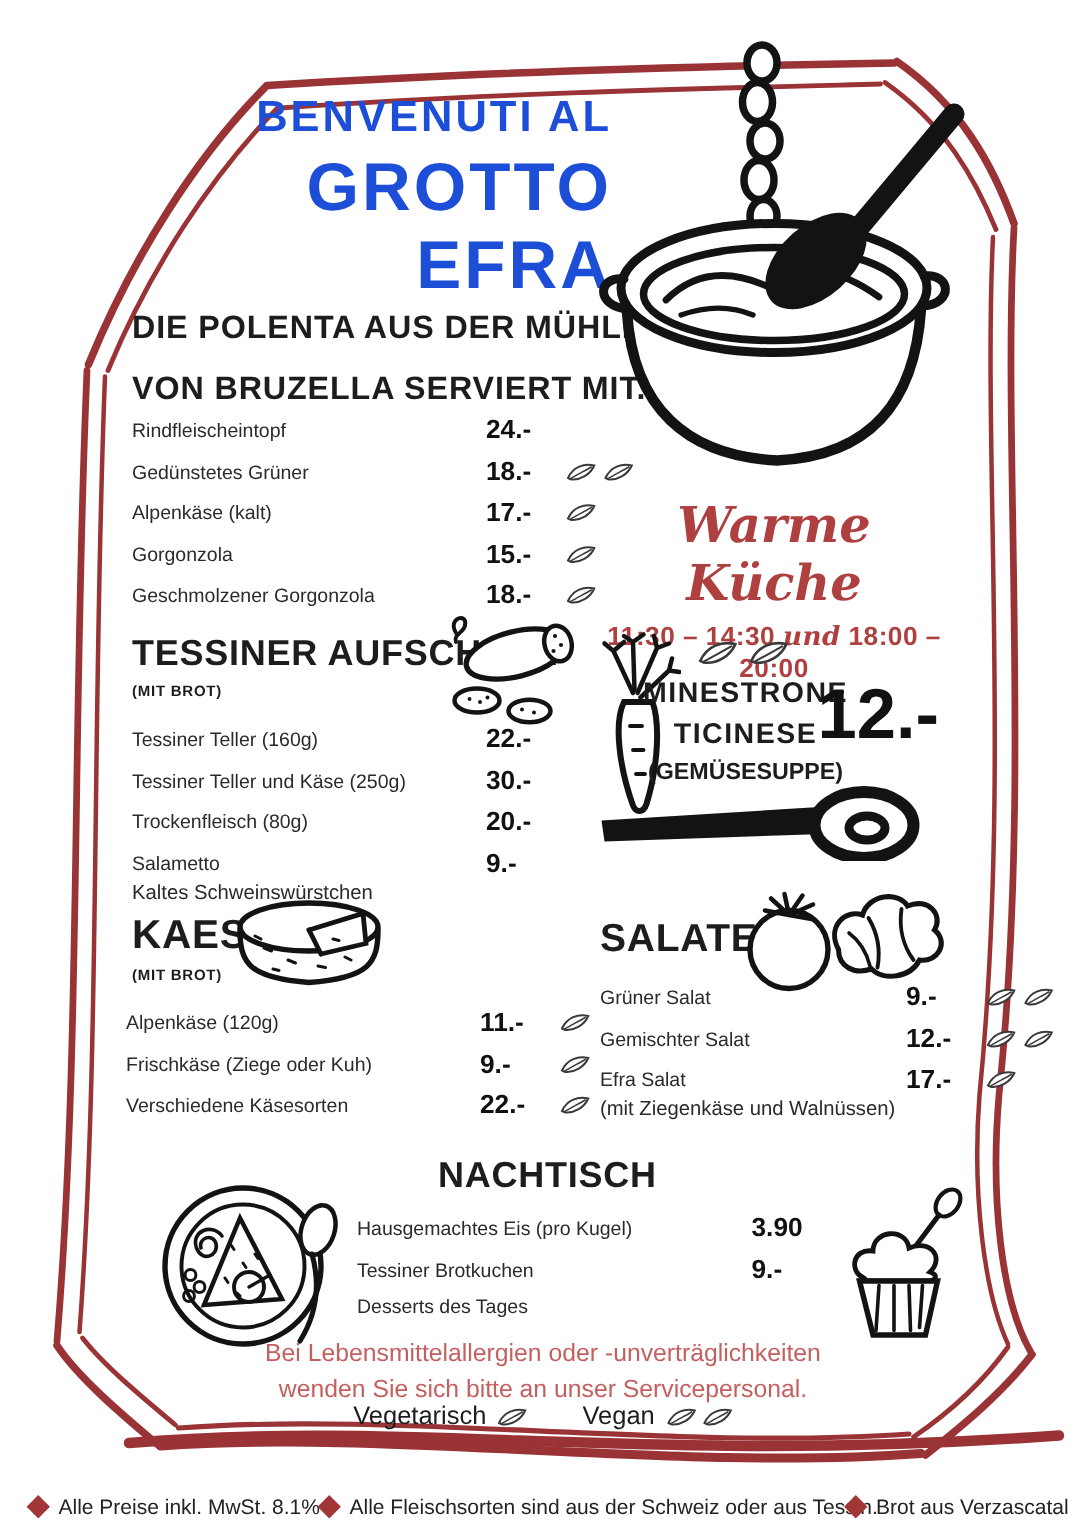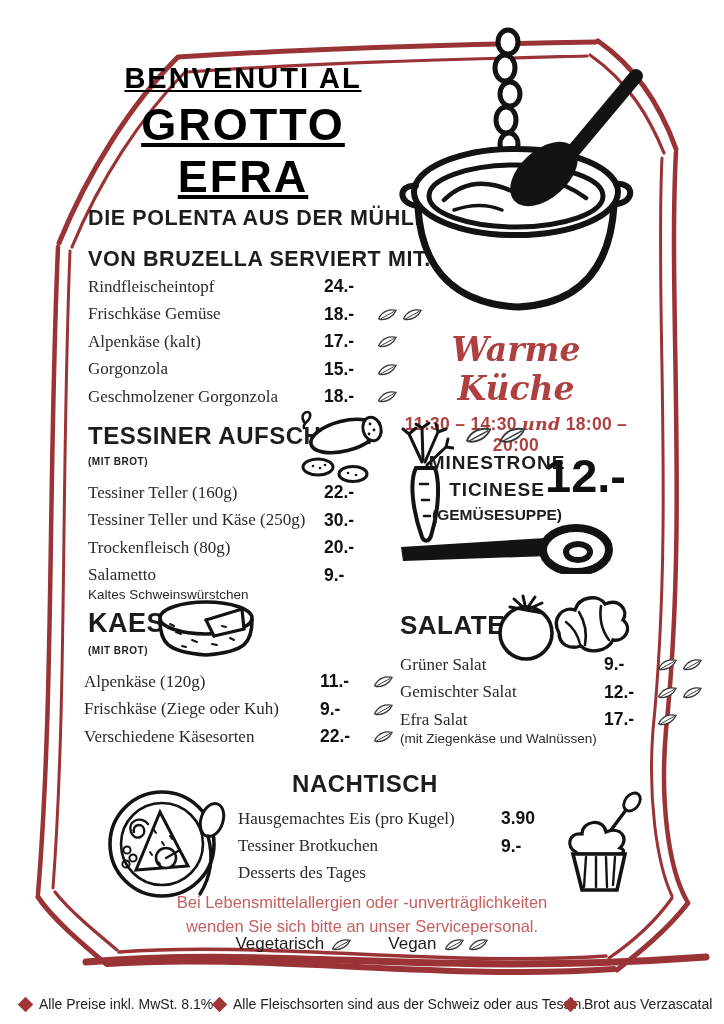--- a/index.html
+++ b/index.html
@@ -5,34 +5,34 @@
   html,body{margin:0;padding:0;background:#fff;}
   .page{position:relative;width:724px;height:1024px;background:#fff;overflow:hidden;
         font-family:"Liberation Sans",sans-serif;color:#222;}
   .abs{position:absolute;}
   svg{display:block;}
 
   
   #frame{left:0;top:0;}
 
   
-  #title{left:78px;top:62px;width:330px;text-align:center;color:#000000;text-decoration:underline;}
+  #title{left:78px;top:62px;width:330px;text-align:right;color:#1d4ed8;}
   .t1{font-size:29px;font-weight:800;letter-spacing:2px;}
   .t2{font-size:45px;font-weight:800;letter-spacing:2px;margin-top:4px;}
 
   
   .sec-h{font-weight:800;color:#1d1d1d;letter-spacing:.5px;font-size:24px;}
   .sec-sub{font-weight:700;color:#1d1d1d;font-size:10px;letter-spacing:.5px;margin-top:6px;}
   #polenta-heading{left:88px;top:198px;font-weight:800;font-size:21.5px;color:#1d1d1d;letter-spacing:.6px;line-height:41px;}
 
   
   .menu-list{display:flex;flex-direction:column;}
   .menu-row{margin-bottom:6.5px;}
   .row-main{display:flex;align-items:center;}
-  .item-name{flex:0 0 auto;min-width:var(--name-w,230px);font-size:17px;color:#2a2a2a;white-space:nowrap;padding-right:6px;font-family:Liberation Serif, serif;}
+  .item-name{flex:0 0 auto;min-width:var(--name-w,230px);font-size:13px;color:#2a2a2a;white-space:nowrap;padding-right:6px;}
   .item-price{flex:0 0 auto;min-width:52px;font-size:17.5px;font-weight:800;color:#111;}
   .item-leaves{display:flex;gap:3px;align-items:center;}
   .item-note{font-size:13.5px;color:#2a2a2a;margin-top:1px;}
   .leaf{display:inline-block;width:22px;height:15px;}
   .leaf svg{width:100%;height:100%;}
   .leaf.lg{width:30px;height:20px;}
 
   
   #warme{left:392px;top:330px;width:248px;text-align:center;color:#ae4140;}
   .wk-title{font-family:"DejaVu Serif",serif;font-style:italic;font-weight:700;font-size:33px;}
@@ -104,21 +104,21 @@
   <div class="menu-row">
         <div class="row-main">
           <span class="item-name">Rindfleischeintopf</span>
           <span class="item-price">24.-</span>
           <span class="item-leaves"></span>
         </div>
 
       </div>
       <div class="menu-row">
         <div class="row-main">
-          <span class="item-name">Frischkäse Gemüse</span>
+          <span class="item-name">Gedünstetes Grüner</span>
           <span class="item-price">18.-</span>
           <span class="item-leaves">
             <span class="leaf">
               <svg viewBox="0 0 26 18">
                 <path d="M3 14 C7 5 16 2 24 4 C21 11 13 16 5 15 Z" fill="#fff" stroke="#3a3a3a" stroke-width="1.6"></path>
                 <path d="M5 14.5 C11 11 17 8 22 5" fill="none" stroke="#3a3a3a" stroke-width="1.2"></path>
               </svg>
             </span>
             <span class="leaf">
               <svg viewBox="0 0 26 18">

